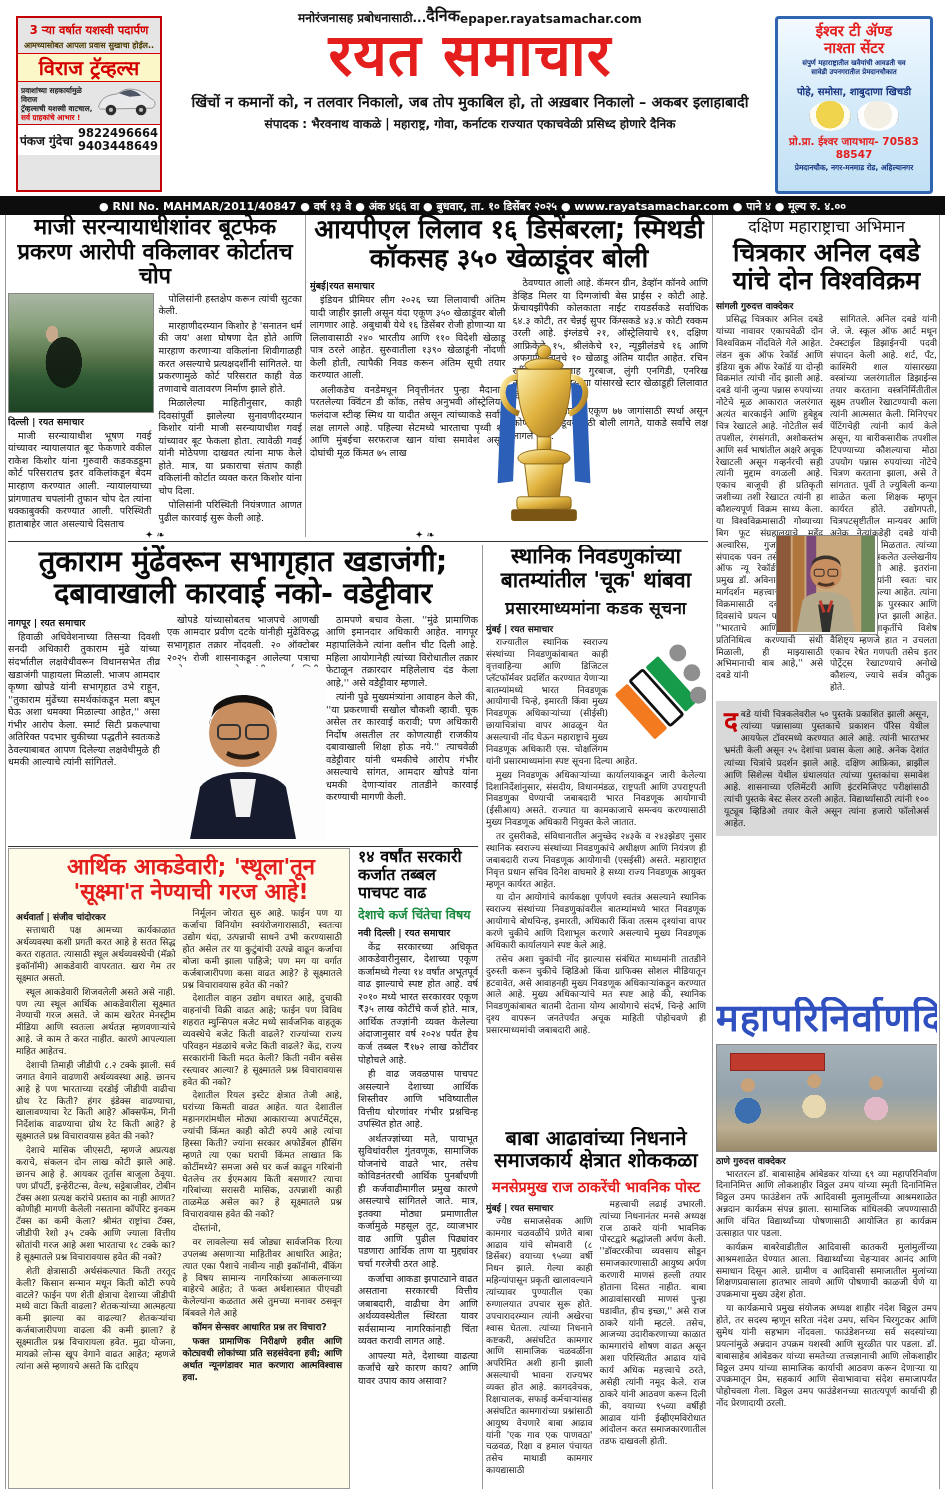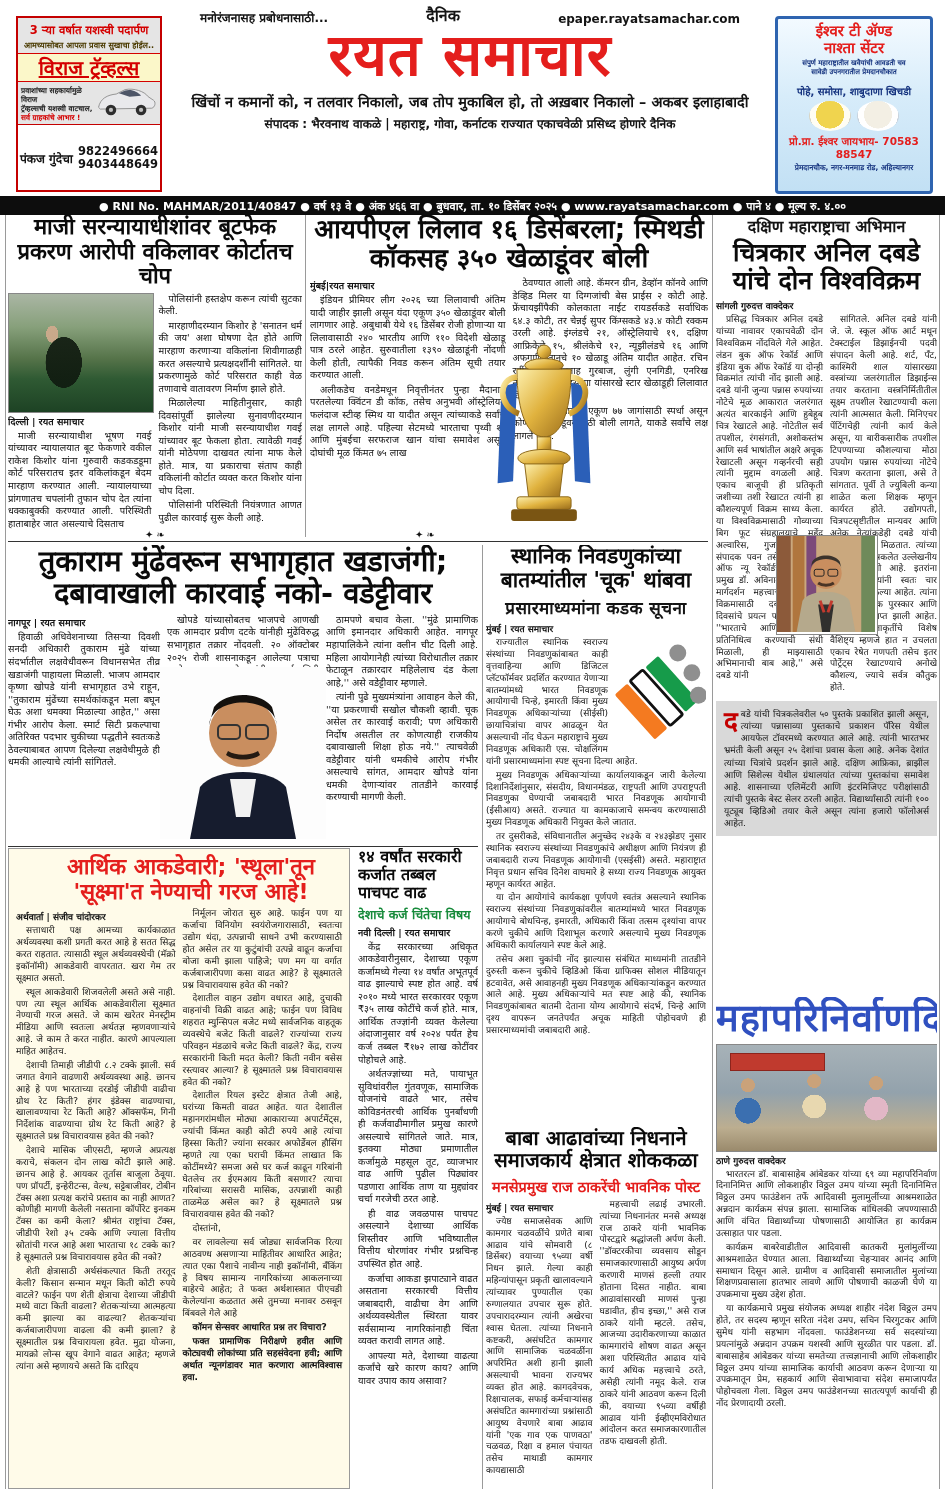--- a/index.html
+++ b/index.html
@@ -3,29 +3,29 @@
 <meta charset="utf-8">
 <style>
   html,body{margin:0;padding:0;background:#fff;}
   body{width:945px;height:1491px;overflow:hidden;font-family:"DejaVu Sans",sans-serif;color:#141414;}
   .page{position:relative;width:945px;height:1491px;background:#fff;}
   
   .header{position:absolute;top:0;left:0;width:945px;height:196px;}
   .ad-left{position:absolute;left:16px;top:16px;width:142px;height:172px;border:2px solid #c40000;background:#e5e5e5;text-align:center;overflow:hidden;}
   .adl-l1{color:#d40000;font-weight:bold;font-size:11.5px;margin-top:4px;}
   .adl-l2{color:#4a3a00;font-weight:bold;font-size:8px;margin-top:2px;}
-  .adl-title{color:#d40000;font-weight:800;font-size:20px;margin:3px 0 2px;background:#fbf7c9;border-top:1px solid #d40000;border-bottom:1px solid #d40000;text-decoration:underline;}
+  .adl-title{color:#d40000;font-weight:800;font-size:20px;margin:3px 0 2px;background:#fbf7c9;border-top:1px solid #d40000;border-bottom:1px solid #d40000;}
   .adl-mid{display:flex;align-items:center;justify-content:space-between;padding:1px 3px;}
   .adl-midtxt{text-align:left;font-size:7.3px;font-weight:bold;color:#222;line-height:1.25;}
   .adl-red{color:#d40000;}
-  .adl-bottom{background:#fff;border-top:1px solid #c40000;display:flex;align-items:center;justify-content:center;gap:5px;padding:20px 0;}
+  .adl-bottom{background:#fff;border-top:1px solid #c40000;display:flex;align-items:center;justify-content:center;gap:5px;padding:2px 0;}
   .adl-name{font-size:12px;font-weight:bold;}
   .adl-phones{font-size:11.5px;font-weight:bold;line-height:1.15;text-align:left;}
   .masthead{position:absolute;left:170px;top:4px;width:600px;text-align:center;}
-  .mh-top{display:flex;justify-content:space-between;align-items:flex-end;padding:0 30px;}
+  .mh-top{display:flex;justify-content:center;align-items:flex-end;padding:0 30px;}
   .mh-tagline{font-size:12px;font-weight:bold;}
   .mh-daily{font-size:16px;font-weight:800;}
   .mh-site{font-size:12px;font-weight:bold;}
   .mh-title{color:#e41e1c;font-weight:800;font-size:58px;line-height:1.02;letter-spacing:1px;margin-top:0px;}
   .mh-quote{font-size:14.5px;font-weight:bold;margin-top:6px;}
   .mh-editor{font-size:12px;font-weight:bold;margin-top:4px;}
   .ad-right{position:absolute;right:12px;top:16px;width:152px;height:172px;border:3px solid #2e64b0;border-radius:4px;background:linear-gradient(180deg,#f3faff 0%,#d7ecfa 45%,#c2e0f4 100%);text-align:center;overflow:hidden;}
   .adr-title{color:#e41e1c;font-weight:800;font-size:15px;line-height:1.1;margin-top:4px;}
   .adr-sub{color:#15337f;font-weight:bold;font-size:6.9px;margin-top:3px;line-height:1.3;}
   .adr-items{color:#15337f;font-weight:800;font-size:10px;margin-top:7px;}
@@ -53,21 +53,21 @@
   .vdiv{position:absolute;width:0;border-left:1px solid #9a9a9a;}
   .hdiv{position:absolute;height:0;border-top:1.5px solid #333;}
   
   .court{height:118px;background:
     radial-gradient(ellipse 30px 42px at 38% 58%,rgba(15,25,15,.9) 0 60%,transparent 61%),
     radial-gradient(ellipse 10px 14px at 30% 34%,rgba(205,170,140,.95) 0 60%,transparent 61%),
     linear-gradient(180deg,#aab6a4 0%,#87a07b 28%,#557349 55%,#2f5a33 72%,#1d4224 100%);}
   
   .trophy{position:absolute;left:176px;top:120px;width:116px;height:196px;}
   
-  .kicker{font-size:16px;font-weight:700;text-align:center;margin:0 0 2px;}
+  .kicker{font-size:16px;font-weight:400;text-align:center;margin:0 0 2px;}
   .portrait{position:absolute;background:#fff;border:1px solid #888;}
   .graybox{background:#d9d9d9;padding:7px 8px;margin-top:5px;font-size:9px;text-align:justify;line-height:1.35;}
   .dropcap{float:left;color:#c40000;font-size:26px;font-weight:800;line-height:.9;margin:2px 3px 0 0;}
   
   .eci{float:right;width:94px;height:108px;margin:0 0 2px 4px;}
   
   .econbox{background:#fffbe9;border:1px solid #999;padding:6px 7px;box-sizing:border-box;}
   .hl-red{color:#e41e1c;margin-left:24px;}
   .bold{font-weight:bold;}
   
@@ -315,34 +315,34 @@
           <p class="jp">स्थूल आकडेवारी शिजवलेली असते असे नाही. पण त्या स्थूल आर्थिक आकडेवारीला सूक्ष्मात नेण्याची गरज असते. जे काम खरेतर मेनस्ट्रीम मीडिया आणि स्वतःला अर्थतज्ञ म्हणवणाऱ्यांचे आहे. जे काम ते करत नाहीत. कारणे आपल्याला माहित आहेतच.</p>
           <p class="jp">देशाची तिमाही जीडीपी ८.२ टक्के झाली. सर्व जगात वेगाने वाढणारी अर्थव्यवस्था आहे. छानच आहे हे पण भारताच्या दरडोई जीडीपी वाढीचा ग्रोथ रेट किती? हंगर इंडेक्स वाढण्याचा, खालावण्याचा रेट किती आहे? ऑक्सफॅम, गिनी निर्देशांक वाढण्याचा ग्रोथ रेट किती आहे? हे सूक्ष्मातले प्रश्न विचारावयास हवेत की नको?</p>
           <p class="jp">देशाचे मासिक जीएसटी, म्हणजे अप्रत्यक्ष कराचे, संकलन दोन लाख कोटी झाले आहे. छानच आहे हे. आयकर तूर्तास बाजूला ठेवूया. पण प्रॉपर्टी, इन्हेरीटन्स, वेल्थ, सट्टेबाजीवर, टोबीन टॅक्स अशा प्रत्यक्ष करांचे प्रस्ताव का नाही आणत? कोणीही मागणी केलेली नसताना कॉर्पोरेट इनकम टॅक्स का कमी केला? श्रीमंत राष्ट्रांचा टॅक्स, जीडीपी रेशो ३५ टक्के आणि ज्याला वित्तीय स्रोतांची गरज आहे अशा भारताचा १८ टक्के का? हे सूक्ष्मातले प्रश्न विचारावयास हवेत की नको?</p>
           <p class="jp">शेती क्षेत्रासाठी अर्थसंकल्पात किती तरतूद केली? किसान सन्मान मधून किती कोटी रुपये वाटले? फाईन पण शेती क्षेत्राचा देशाच्या जीडीपी मध्ये वाटा किती वाढला? शेतकऱ्यांच्या आत्महत्या कमी झाल्या का वाढल्या? शेतकऱ्यांचा कर्जबाजारीपणा वाढला की कमी झाला? हे सूक्ष्मातील प्रश्न विचारायला हवेत. मुद्रा योजना, मायक्रो लोन्स खूप वेगाने वाढत आहेत; म्हणजे त्यांना असे म्हणायचे असते कि दारिद्र्य</p>
         </div>
         <div class="col">
           <p class="jp">निर्मूलन जोरात सुरु आहे. फाईन पण या कर्जाचा विनियोग स्वयंरोजगारासाठी, स्वतःचा उद्योग धंदा, उत्पन्नाची साधने उभी करण्यासाठी होत असेल तर या कुटुंबांची उत्पन्ने वाढून कर्जाचा बोजा कमी झाला पाहिजे; पण मग या वर्गात कर्जबाजारीपणा कसा वाढत आहे? हे सूक्ष्मातले प्रश्न विचारावयास हवेत की नको?</p>
           <p class="jp">देशातील वाहन उद्योग वधारत आहे, दुचाकी वाहनांची विक्री वाढत आहे; फाईन पण विविध शहरात म्युन्सिपल बजेट मध्ये सार्वजनिक वाहतूक व्यवस्थेचे बजेट किती वाढले? राज्यांच्या राज्य परिवहन मंडळाचे बजेट किती वाढले? केंद्र, राज्य सरकारांनी किती मदत केली? किती नवीन बसेस रस्त्यावर आल्या? हे सूक्ष्मातले प्रश्न विचारावयास हवेत की नको?</p>
           <p class="jp">देशातील रियल इस्टेट क्षेत्रात तेजी आहे, घरांच्या किमती वाढत आहेत. यात देशातील महानगरांमधील मोठ्या आकाराच्या अपार्टमेंट्स, ज्यांची किंमत काही कोटी रुपये आहे त्यांचा हिस्सा किती? ज्यांना सरकार अफोर्डेबल हौसिंग म्हणते त्या एका घराची किंमत लाखात कि कोटींमध्ये? समजा असे घर कर्ज काढून गरिबांनी घेतलेच तर ईएमआय किती बसणार? त्याचा गरिबांच्या सरासरी मासिक, उत्पन्नाशी काही ताळमेळ असेल का? हे सूक्ष्मातले प्रश्न विचारावयास हवेत की नको?</p>
           <p class="jp">दोस्तांनो,</p>
-          <p class="jp">वर लावलेल्या सर्व जोड्या सार्वजनिक रित्या आठवण्ध असणाऱ्या माहितीवर आधारित आहेत; त्यात एका पैशाचे नावीन्य नाही इकॉनॉमी, बँकिंग हे विषय सामान्य नागरिकांच्या आकलनाच्या बाहेरचे आहेत; ते फक्त अर्थशास्त्रात पीएचडी केलेल्यांना कळतात असे तुमच्या मनावर ठसवून बिंबवले गेले आहे</p>
+          <p class="jp">वर लावलेल्या सर्व जोड्या सार्वजनिक रित्या उपलब्ध असणाऱ्या माहितीवर आधारित आहेत; त्यात एका पैशाचे नावीन्य नाही इकॉनॉमी, बँकिंग हे विषय सामान्य नागरिकांच्या आकलनाच्या बाहेरचे आहेत; ते फक्त अर्थशास्त्रात पीएचडी केलेल्यांना कळतात असे तुमच्या मनावर ठसवून बिंबवले गेले आहे</p>
           <p class="jp bold">कॉमन सेन्सवर आधारित प्रश्न तर विचारा?</p>
           <p class="jp bold">फक्त प्रामाणिक निरीक्षणे हवीत आणि कोट्यवधी लोकांच्या प्रति सहसंवेदना हवी; आणि अर्थात न्यूनगंडावर मात करणारा आत्मविश्वास हवा.</p>
         </div>
       </div>
     </section>
 
     <section class="art fs95" style="left:358px;top:633px;width:120px;height:641px">
       <h2 class="hl" style="font-size:16px;text-align:left">१४ वर्षांत सरकारी कर्जात तब्बल पाचपट वाढ</h2>
       <div class="sub sub-green" style="text-align:left">देशाचे कर्ज चिंतेचा विषय</div>
       <div class="byline">नवी दिल्ली | रयत समाचार</div>
       <p class="jp">केंद्र सरकारच्या अधिकृत आकडेवारीनुसार, देशाच्या एकूण कर्जामध्ये गेल्या १४ वर्षांत अभूतपूर्व वाढ झाल्याचे स्पष्ट होत आहे. वर्ष २०१० मध्ये भारत सरकारवर एकूण ₹३५ लाख कोटींचे कर्ज होते. मात्र, आर्थिक तज्ज्ञांनी व्यक्त केलेल्या अंदाजानुसार वर्ष २०२४ पर्यंत हेच कर्ज तब्बल ₹१७२ लाख कोटींवर पोहोचले आहे.</p>
+      <p class="jp">ही वाढ जवळपास पाचपट असल्याने देशाच्या आर्थिक शिस्तीवर आणि भविष्यातील वित्तीय धोरणांवर गंभीर प्रश्नचिन्ह उपस्थित होत आहे.</p>
       <p class="jp">अर्थतज्ज्ञांच्या मते, पायाभूत सुविधांवरील गुंतवणूक, सामाजिक योजनांचे वाढते भार, तसेच कोविडनंतरची आर्थिक पुनर्बांधणी ही कर्जवाढीमागील प्रमुख कारणे असल्याचे सांगितले जाते. मात्र, इतक्या मोठ्या प्रमाणातील कर्जामुळे महसूल तूट, व्याजभार वाढ आणि पुढील पिढ्यांवर पडणारा आर्थिक ताण या मुद्द्यांवर चर्चा गरजेची ठरत आहे.</p>
-      <p class="jp">ही वाढ जवळपास पाचपट असल्याने देशाच्या आर्थिक शिस्तीवर आणि भविष्यातील वित्तीय धोरणांवर गंभीर प्रश्नचिन्ह उपस्थित होत आहे.</p>
       <p class="jp">कर्जाचा आकडा झपाट्याने वाढत असताना सरकारची वित्तीय जबाबदारी, वाढीचा वेग आणि अर्थव्यवस्थेतील स्थिरता यावर सर्वसामान्य नागरिकांनाही चिंता व्यक्त करावी लागत आहे.</p>
       <p class="jp">आपल्या मते, देशाच्या वाढत्या कर्जांचे खरे कारण काय? आणि यावर उपाय काय असावा?</p>
     </section>
 
     <section class="art fs90" style="left:486px;top:912px;width:220px;height:362px">
       <h2 class="hl" style="font-size:20px">बाबा आढावांच्या निधनाने समाजकार्य क्षेत्रात शोककळा</h2>
       <div class="sub sub-red">मनसेप्रमुख राज ठाकरेंची भावनिक पोस्ट</div>
       <div class="cols">
         <div class="col">
           <div class="byline">मुंबई | रयत समाचार</div>

